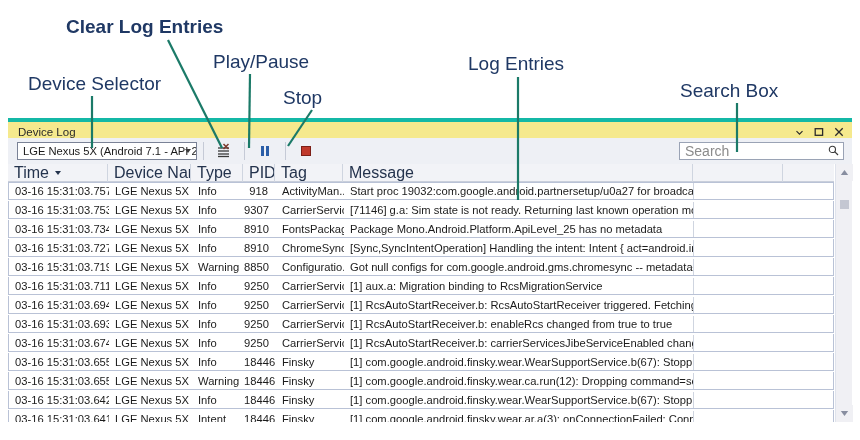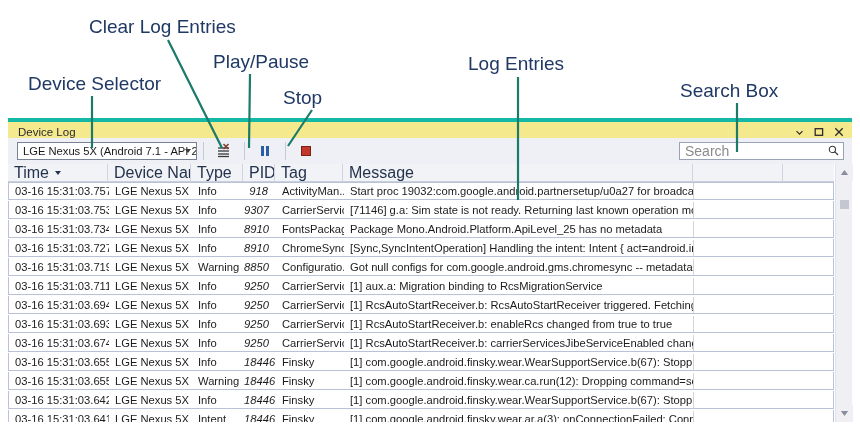--- a/index.html
+++ b/index.html
@@ -16,21 +16,21 @@
   .anno-label{
     position:absolute;
     color:#1f3864;
     font-family:"Liberation Sans", sans-serif;
     font-size:19px;
     font-weight:400;
     white-space:nowrap;
     letter-spacing:0px;
   }
   #anno-device-selector{left:28px;top:73px;}
-  #anno-clear{left:89px;top:16px;}
+  #anno-clear{left:66px;top:16px;font-weight:bold;}
   #anno-playpause{left:213px;top:51px;}
   #anno-stop{left:283px;top:87px;}
   #anno-log-entries{left:468px;top:53px;}
   #anno-search{left:680px;top:80px;}
   .anno-line{stroke:#1b7a68;stroke-width:2.2;fill:none;}
 
   
   #panel{
     position:absolute;left:8px;top:118px;width:844px;height:304px;
     background:#ffffff;
@@ -144,21 +144,21 @@
     margin-bottom:1px;
   }
   .row:first-child{border-top:1px solid #b9c2d6;}
   .cell{
     font-size:11.2px;color:#1b1b1b;
     box-sizing:border-box;padding-left:6px;
     height:16px;line-height:16px;
     white-space:nowrap;overflow:hidden;
     font-family:"Liberation Sans", sans-serif;
   }
-  .cell.c-pid{text-align:right;padding-right:8px;padding-left:0;font-style:italic;}
+  .cell.c-pid{text-align:right;padding-right:8px;padding-left:0;}
 
   
   #vscroll{
     position:absolute;right:0;top:46px;width:17px;height:258px;
     background:#f0f0f4;border-left:1px solid #dfe3ec;box-sizing:border-box;
   }
   .sb-arrow{
     width:17px;height:17px;display:flex;align-items:center;justify-content:center;
     background:#f0f0f4;
   }

